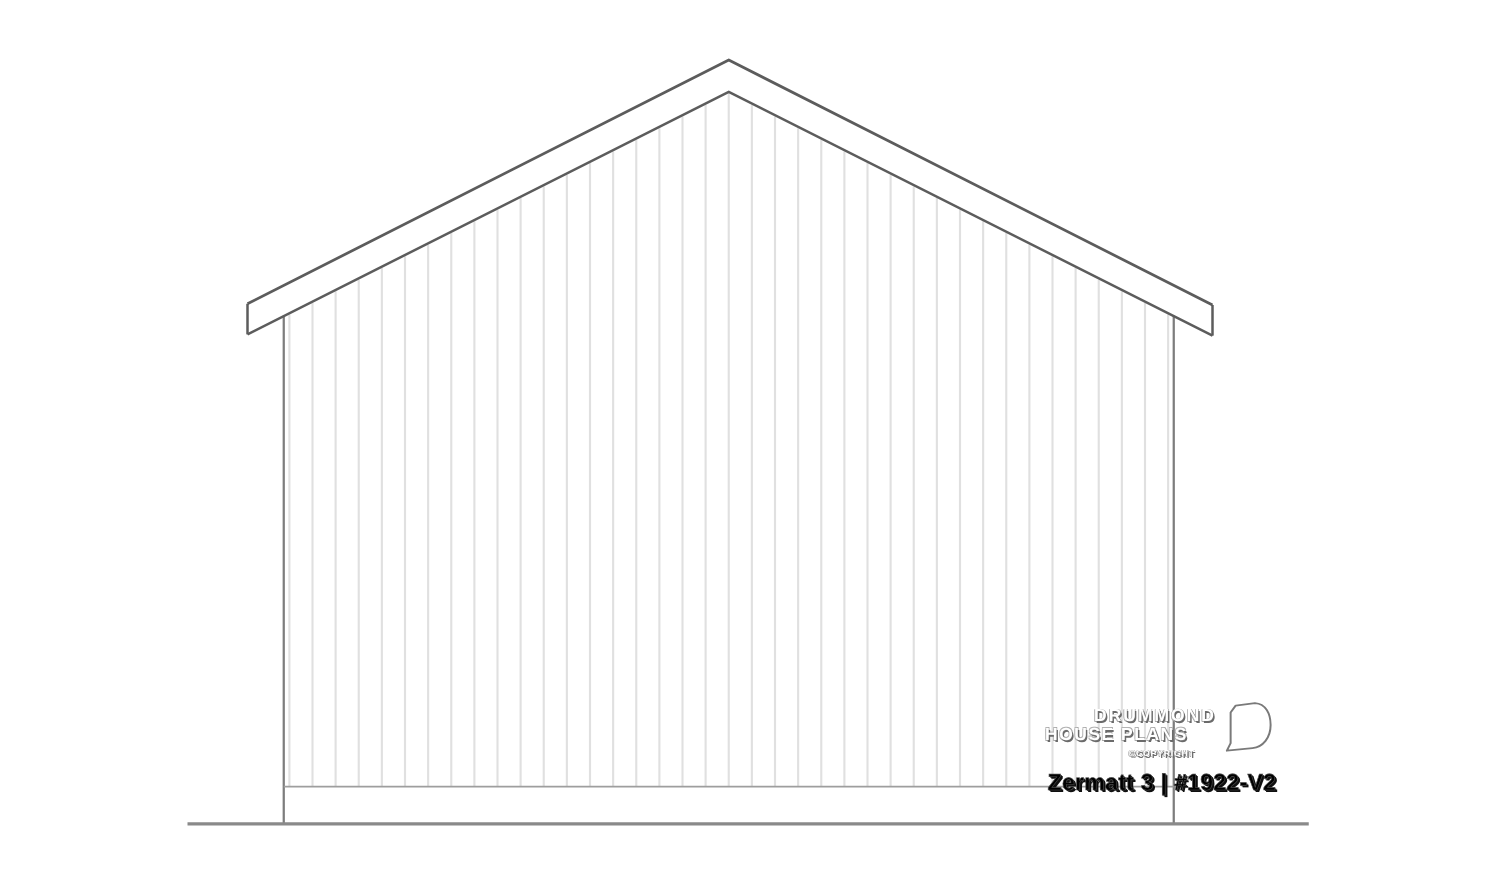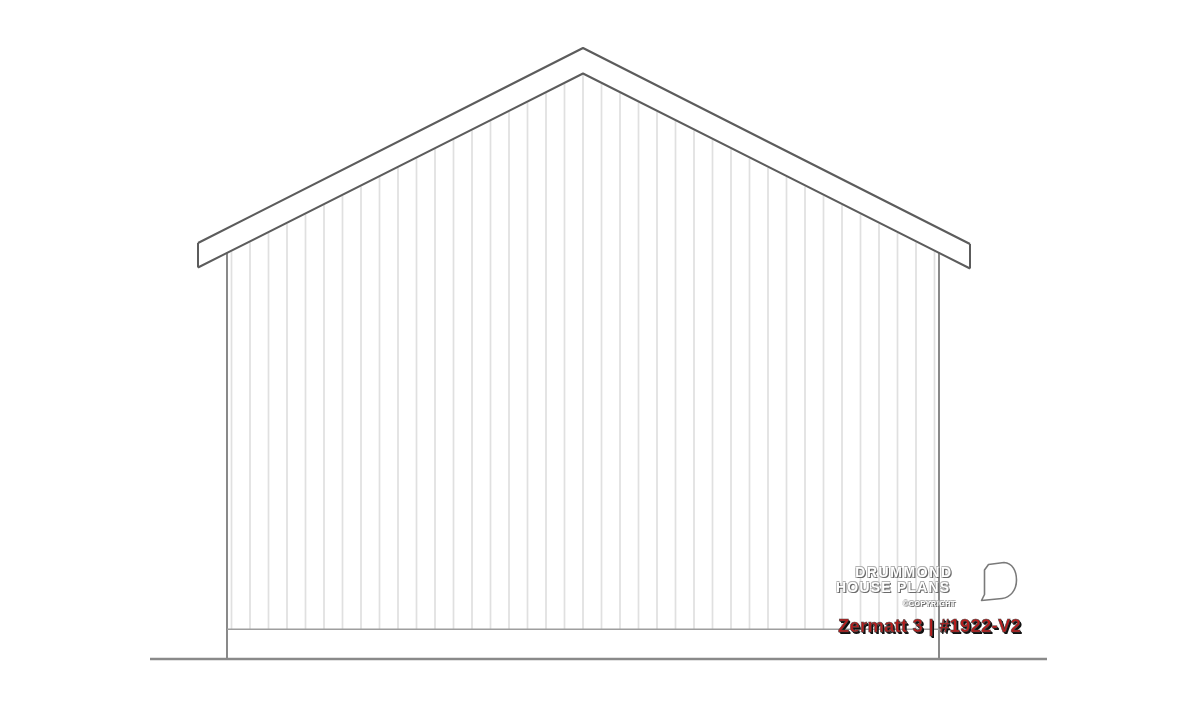--- a/index.html
+++ b/index.html
@@ -19,31 +19,31 @@
     position: absolute;
     color: #ffffff;
     font-weight: bold;
     white-space: nowrap;
     text-shadow:
       1.2px 1.2px 0 #6b6b6b,
       -0.6px -0.6px 0 #b4b4b4,
       0.6px -0.6px 0 #aaaaaa,
       -0.6px 0.6px 0 #aaaaaa;
   }
-  .logo-line1 { left: 842px; top: 564px; width: 124px; text-align: center; font-size: 14px; letter-spacing: 1.6px; }
+  .logo-line1 { left: 842px; top: 564px; width: 124px; text-align: center; font-size: 14px; letter-spacing: 1.6px; padding-left: 20px; }
   .logo-line2 { left: 836px; top: 579px; width: 132px; text-align: left; font-size: 14px; letter-spacing: 1.2px; }
   .logo-copy  { left: 903px; top: 600px; font-size: 7px; letter-spacing: 0.6px; font-weight: bold; }
 
   .d-mark { position: absolute; left: 971px; top: 552px; }
 
   .plan-title {
     position: absolute;
     left: 838px; top: 615px;
     width: 200px;
-    color: #b91c1c;
+    color: #000000;
     font-weight: bold;
     font-size: 18.5px;
     letter-spacing: 0.2px;
     white-space: nowrap;
     -webkit-text-stroke: 0.5px #4a4a4a;
     text-shadow: 1.8px 1.8px 0 #101010, 1px 1px 0 #202020;
   }
 </style>
 </head>
 <body>

